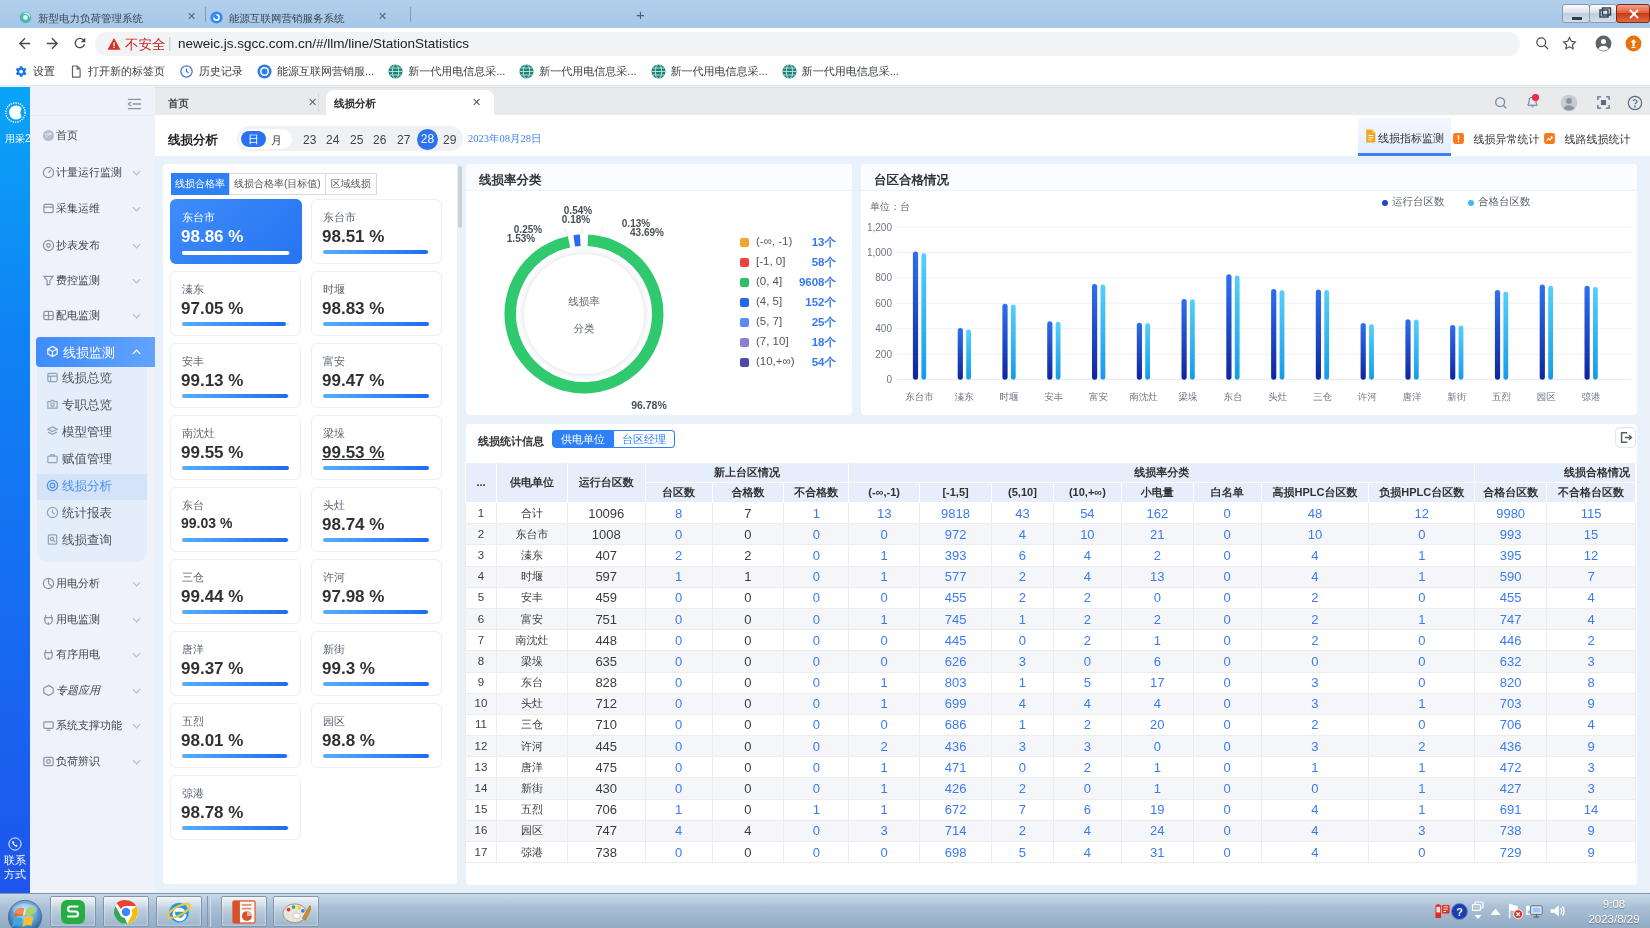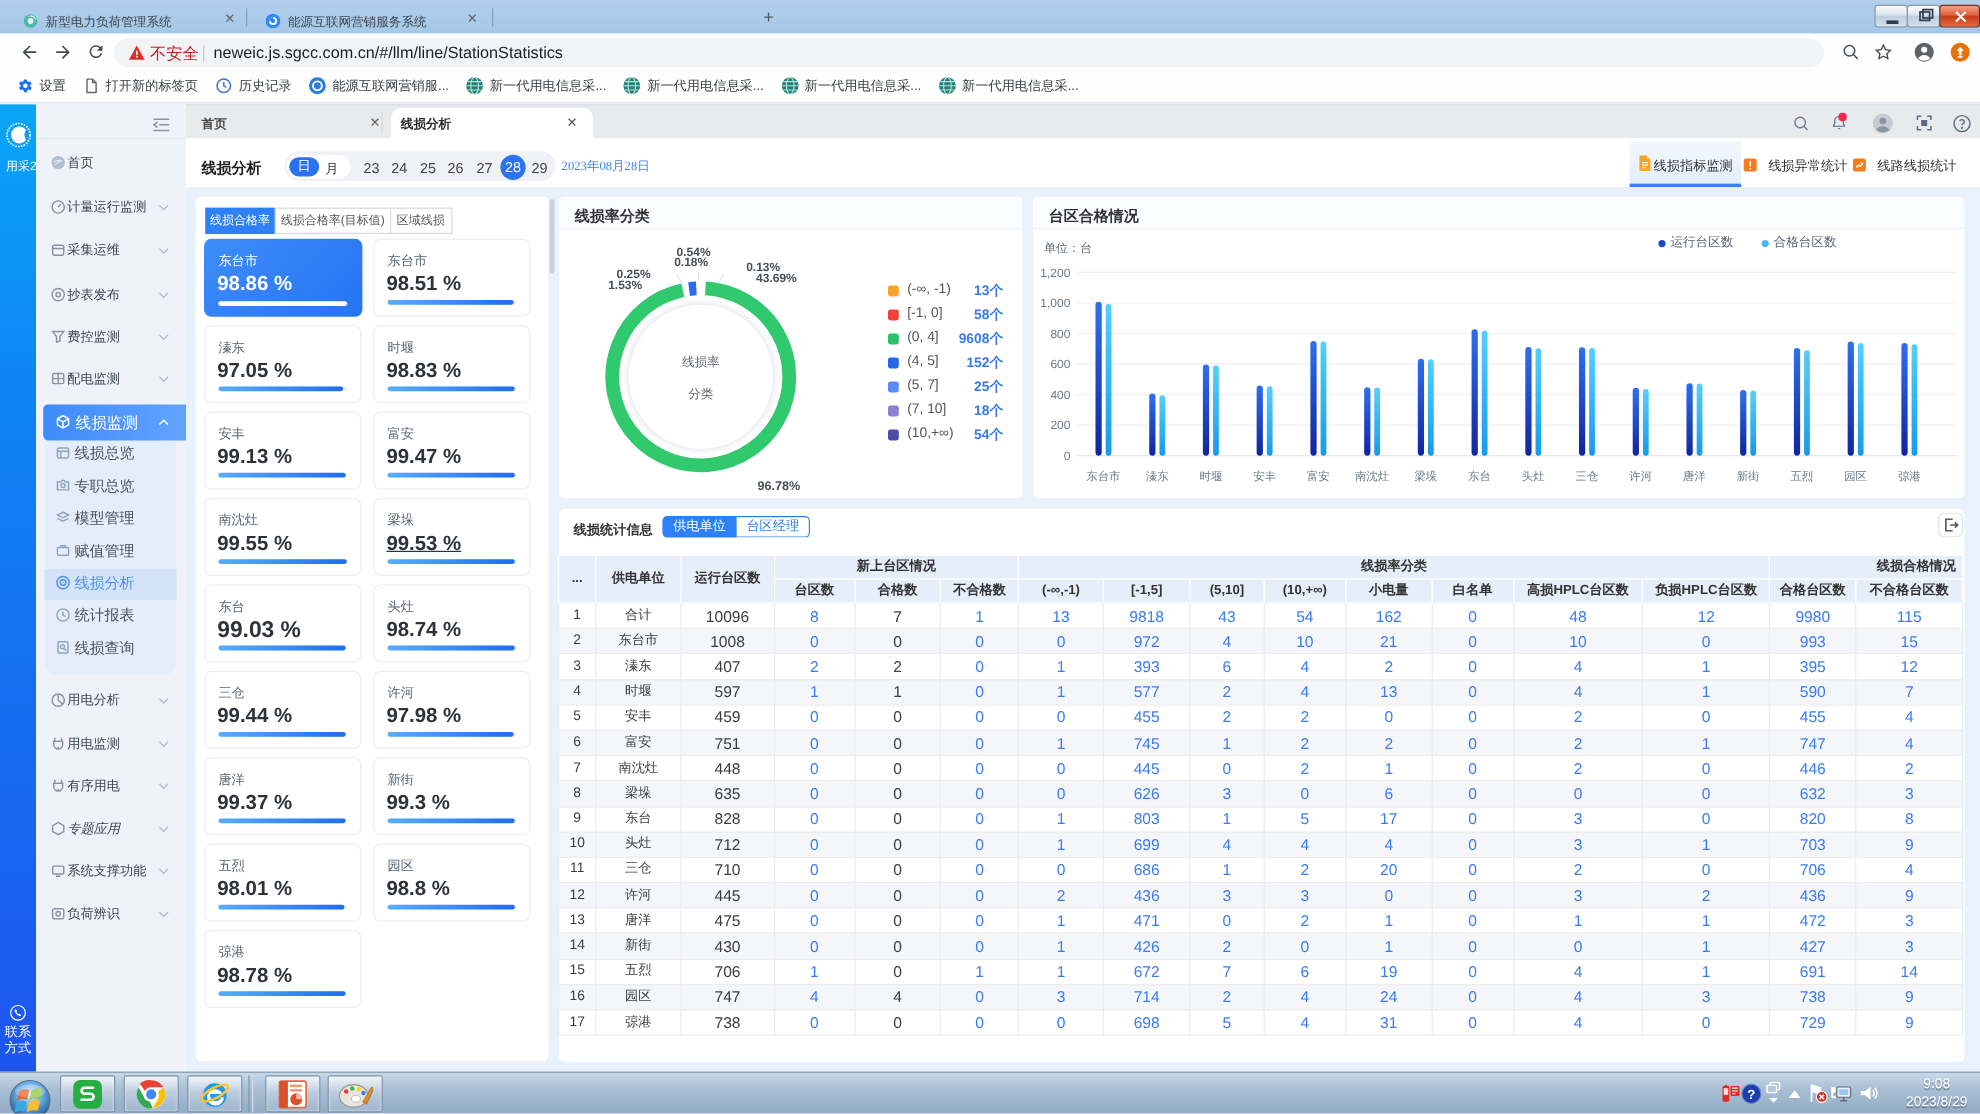--- a/index.html
+++ b/index.html
@@ -54,21 +54,21 @@
 <div id="titlebar">
   <div class="btab" style="left:10px;width:196px;">
     <svg class="fav" viewBox="0 0 16 16">
         <circle cx="8" cy="8" r="7" fill="#49b8ab"></circle>
         <path d="M4.5 5 A5 5 0 0 1 13 8.5 A4 4 0 0 0 4.5 5Z" fill="#dff1ee"></path>
         <circle cx="8" cy="8" r="3" fill="#fff" opacity=".85"></circle>
       </svg>
     <span class="ttl">新型电力负荷管理系统</span>
       <span class="tx">✕</span>
   </div>
-  <div class="btab" style="left:212px;width:196px;">
+  <div class="btab" style="left:201px;width:196px;">
     <svg class="fav" viewBox="0 0 16 16">
         <circle cx="8" cy="8" r="7.5" fill="#2f86f6"></circle>
         <circle cx="8" cy="8" r="4.2" fill="#fff"></circle>
         <path d="M8 3.8 A4.2 4.2 0 0 0 3.8 8 L8 8Z" fill="#2f86f6"></path>
         <circle cx="8" cy="8" r="2.2" fill="#2f86f6"></circle>
       </svg>
     <span class="ttl">能源互联网营销服务系统</span>
       <span class="tx">✕</span>
   </div>
   <div class="btab" style="left:420px;width:202px;background:#fefefe;margin-top:27px;">
@@ -510,21 +510,21 @@
       </div>
       <div style="position:absolute;left:148px;top:251px;width:131px;height:65px;border-radius:6px;background:#fff;border:1px solid #ebeef3;">
         <div style="position:absolute;left:11px;top:10px;font-size:11px;color:#5a6372;">梁垛</div>
         <div style="position:absolute;left:10px;top:27px;font-size:17px;font-weight:bold;color:#2f3338;text-decoration:underline;">99.53 %</div>
         <div style="position:absolute;left:11px;bottom:9px;width:107px;height:4px;border-radius:2px;background:#ecedef;">
           <div style="width:99.53%;height:4px;border-radius:2px;background:linear-gradient(90deg,#56aefc,#1f6cf0);"></div>
         </div>
       </div>
       <div style="position:absolute;left:7px;top:323px;width:131px;height:65px;border-radius:6px;background:#fff;border:1px solid #ebeef3;">
         <div style="position:absolute;left:11px;top:10px;font-size:11px;color:#5a6372;">东台</div>
-        <div style="position:absolute;left:10px;top:27px;font-size:19px;font-weight:bold;color:#2f3338;">99.03 %</div>
+        <div style="position:absolute;left:10px;top:27px;font-size:14px;font-weight:bold;color:#2f3338;">99.03 %</div>
         <div style="position:absolute;left:11px;bottom:9px;width:107px;height:4px;border-radius:2px;background:#ecedef;">
           <div style="width:99.03%;height:4px;border-radius:2px;background:linear-gradient(90deg,#56aefc,#1f6cf0);"></div>
         </div>
       </div>
       <div style="position:absolute;left:148px;top:323px;width:131px;height:65px;border-radius:6px;background:#fff;border:1px solid #ebeef3;">
         <div style="position:absolute;left:11px;top:10px;font-size:11px;color:#5a6372;">头灶</div>
         <div style="position:absolute;left:10px;top:27px;font-size:17px;font-weight:bold;color:#2f3338;">98.74 %</div>
         <div style="position:absolute;left:11px;bottom:9px;width:107px;height:4px;border-radius:2px;background:#ecedef;">
           <div style="width:98.74%;height:4px;border-radius:2px;background:linear-gradient(90deg,#56aefc,#1f6cf0);"></div>
         </div>

